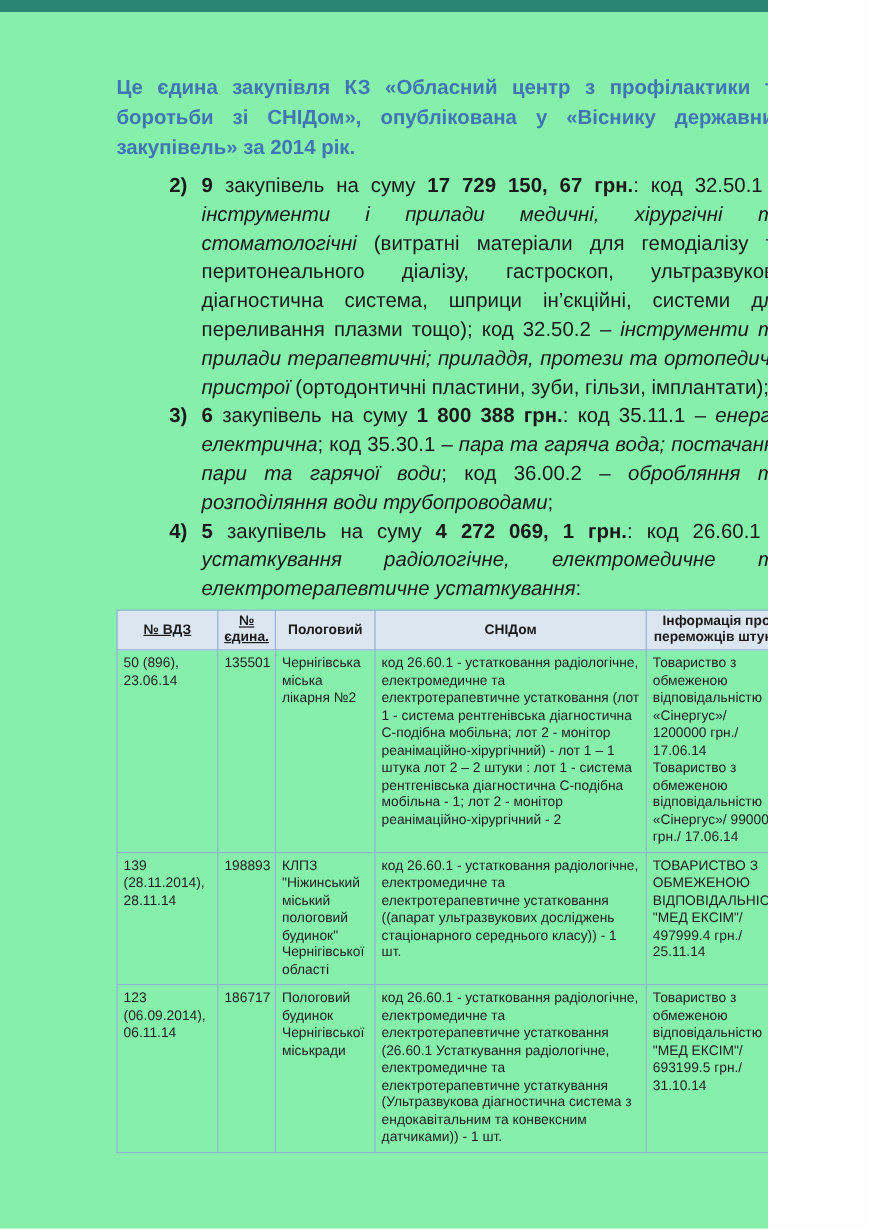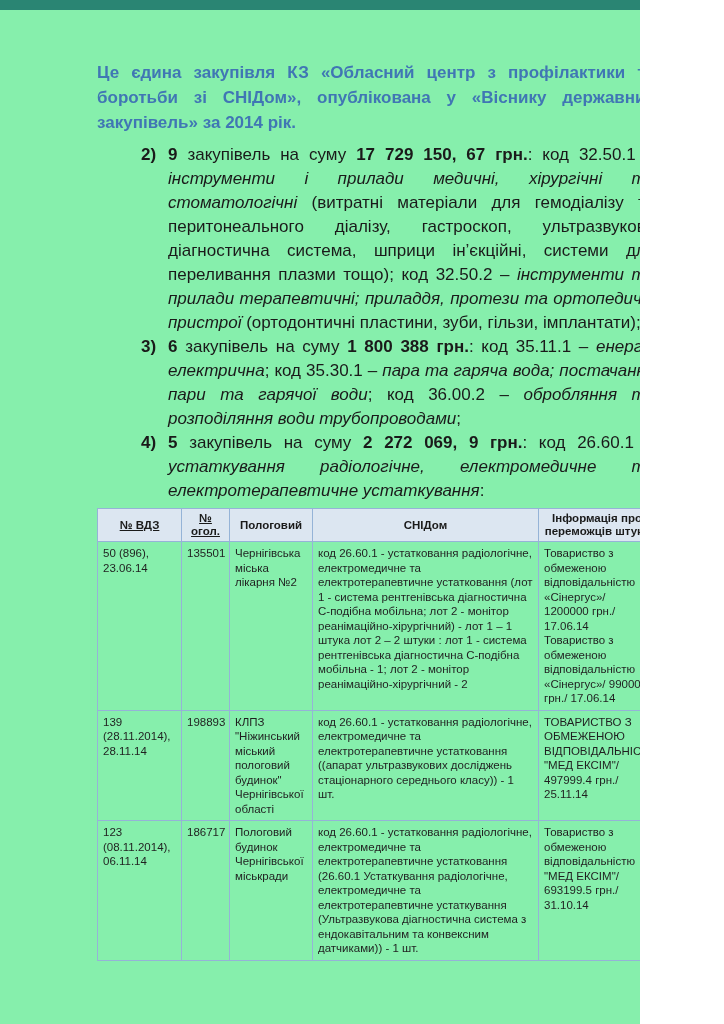--- a/index.html
+++ b/index.html
@@ -84,35 +84,35 @@
 
 <div class="page">
   <div class="topbar"></div>
 
   <div class="content">
     <div class="heading">Це єдина закупівля КЗ «Обласний центр з профілактики та боротьби зі СНІДом», опублікована у «Віснику державних закупівель» за 2014 рік.</div>
 
     <div class="list" id="numbered-list">
         <div class="list-item"><span class="num">2)</span><span class="seg-b">9</span><span class=""> закупівель на суму </span><span class="seg-b">17 729 150, 67 грн.</span><span class="">: код 32.50.1 – </span><span class="seg-bi">інструменти і прилади медичні, хірургічні та стоматологічні</span><span class=""> (витратні матеріали для гемодіалізу та перитонеального діалізу, гастроскоп, ультразвукова діагностична система, шприци ін’єкційні, системи для переливання плазми тощо); код 32.50.2 – </span><span class="seg-bi">інструменти та прилади терапевтичні; приладдя, протези та ортопедичні пристрої</span><span class=""> (ортодонтичні пластини, зуби, гільзи, імплантати);</span></div>
         <div class="list-item"><span class="num">3)</span><span class="seg-b">6</span><span class=""> закупівель на суму </span><span class="seg-b">1 800 388 грн.</span><span class="">: код 35.11.1 – </span><span class="seg-bi">енергія електрична</span><span class="">;  код  35.30.1  – </span><span class="seg-bi">пара та гаряча вода; постачання пари та гарячої води</span><span class="">;  код  36.00.2  – </span><span class="seg-bi">обробляння та розподіляння води трубопроводами</span><span class="">;</span></div>
-        <div class="list-item"><span class="num">4)</span><span class="seg-b">5</span><span class=""> закупівель на суму </span><span class="seg-b">2 272 069, 9 грн.</span><span class="">: код 26.60.1 – </span><span class="seg-bi">устаткування радіологічне, електромедичне та електротерапевтичне устаткування</span><span class="">:</span></div>
+        <div class="list-item"><span class="num">4)</span><span class="seg-b">5</span><span class=""> закупівель на суму </span><span class="seg-b">4 272 069, 1 грн.</span><span class="">: код 26.60.1 – </span><span class="seg-bi">устаткування радіологічне, електромедичне та електротерапевтичне устаткування</span><span class="">:</span></div>
       </div>
 
     <table class="proc">
       <colgroup>
         <col class="c1">
           <col class="c2">
           <col class="c3">
           <col class="c4">
           <col class="c5">
       </colgroup>
       <thead id="proc-thead">
           <tr>
             <th>№ ВДЗ</th>
-            <th>№ огол.</th>
+            <th>№ єдина.</th>
             <th>Пологовий</th>
             <th>СНІДом</th>
             <th>Інформація про переможців штука</th>
           </tr>
         </thead>
       <tbody id="proc-tbody">
           <tr class="r1">
             <td>50 (896), 23.06.14</td>
             <td>135501</td>
             <td>Чернігівська міська лікарня №2</td>
@@ -121,21 +121,21 @@
 Товариство з обмеженою відповідальністю «Сінергус»/ 99000 грн./ 17.06.14</td>
           </tr>
           <tr class="r2">
             <td>139 (28.11.2014), 28.11.14</td>
             <td>198893</td>
             <td>КЛПЗ "Ніжинський міський пологовий будинок" Чернігівської області</td>
             <td>код 26.60.1 - устатковання радіологічне, електромедичне та електротерапевтичне устатковання ((апарат ультразвукових досліджень стаціонарного середнього класу)) - 1 шт.</td>
             <td>ТОВАРИСТВО З ОБМЕЖЕНОЮ ВІДПОВІДАЛЬНІСТЮ "МЕД ЕКСІМ"/ 497999.4 грн./ 25.11.14</td>
           </tr>
           <tr class="r3">
-            <td>123 (08.11.2014), 06.11.14</td>
+            <td>123 (06.09.2014), 06.11.14</td>
             <td>186717</td>
             <td>Пологовий будинок Чернігівської міськради</td>
             <td>код 26.60.1 - устатковання радіологічне, електромедичне та електротерапевтичне устатковання (26.60.1 Устаткування радіологічне, електромедичне та електротерапевтичне устаткування (Ультразвукова діагностична система з ендокавітальним та конвексним датчиками)) - 1 шт.</td>
             <td>Товариство з обмеженою відповідальністю "МЕД ЕКСІМ"/ 693199.5 грн./ 31.10.14</td>
           </tr>
         </tbody>
     </table>
   </div>
 
   <div class="page-number">13</div>

